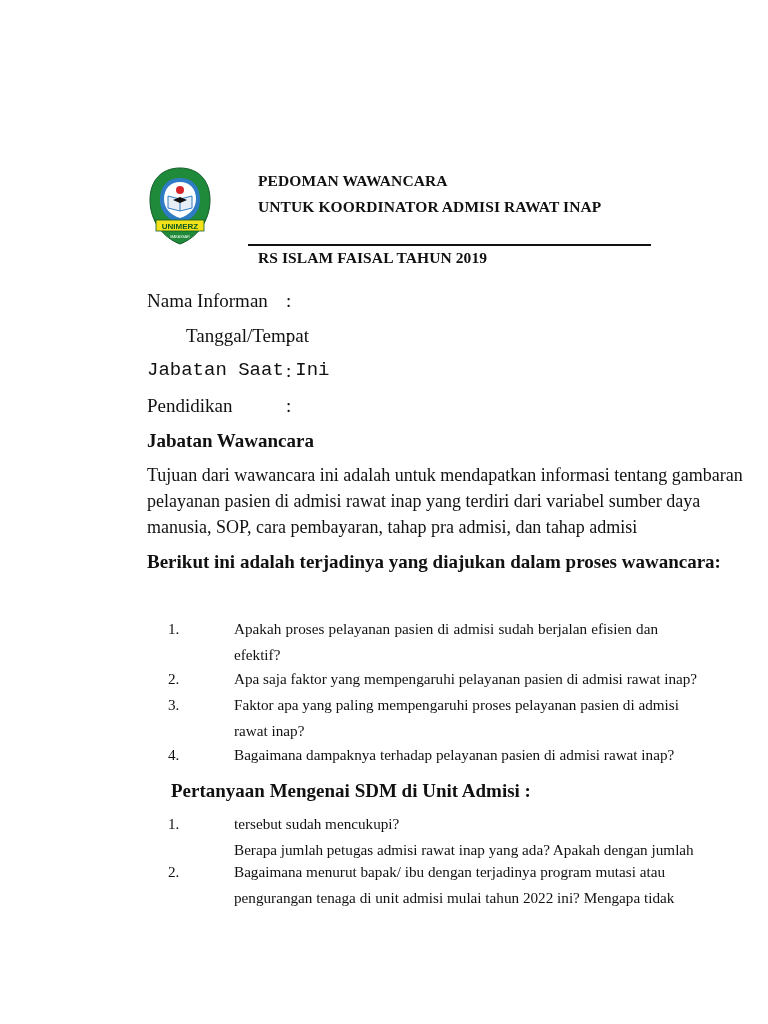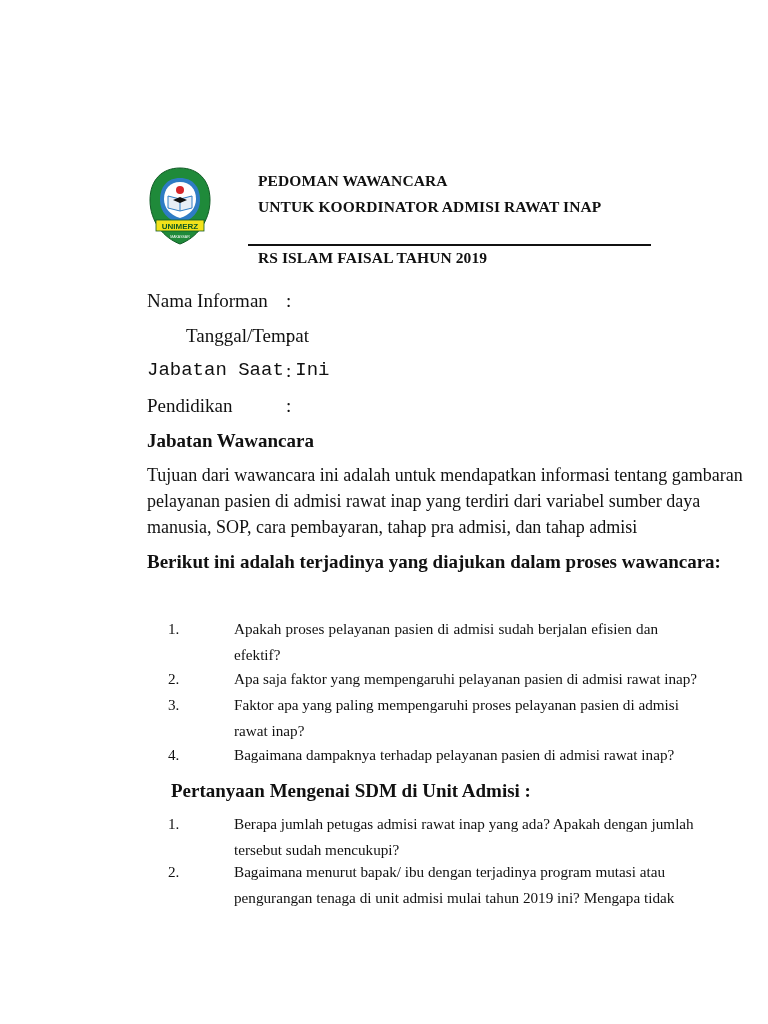--- a/index.html
+++ b/index.html
@@ -107,26 +107,26 @@
     <div class="body">
       <span class="ln last">Bagaimana dampaknya terhadap pelayanan pasien di admisi rawat inap?</span>
     </div>
   </div>
 
   <span class="txt bold" style="left:147px; top:781px;margin-left:24px;">Pertanyaan Mengenai SDM  di  Unit Admisi :</span>
 
   <div class="item" style="top:816px;">
     <span class="num">1.</span>
     <div class="body">
+      <span class="ln last">tersebut sudah mencukupi?</span>
       <span class="ln">Berapa jumlah petugas admisi rawat inap yang ada? Apakah dengan jumlah</span>
-      <span class="ln last">tersebut sudah mencukupi?</span>
     </div>
   </div>
 
   <div class="item" style="top:864px;">
     <span class="num">2.</span>
     <div class="body">
       <span class="ln">Bagaimana menurut bapak/ ibu dengan terjadinya program mutasi atau</span>
-      <span class="ln">pengurangan tenaga di unit admisi mulai tahun 2019 ini? Mengapa tidak</span>
+      <span class="ln">pengurangan tenaga di unit admisi mulai tahun 2022 ini? Mengapa tidak</span>
     </div>
   </div>
 
 </div>
 
 </body></html>

